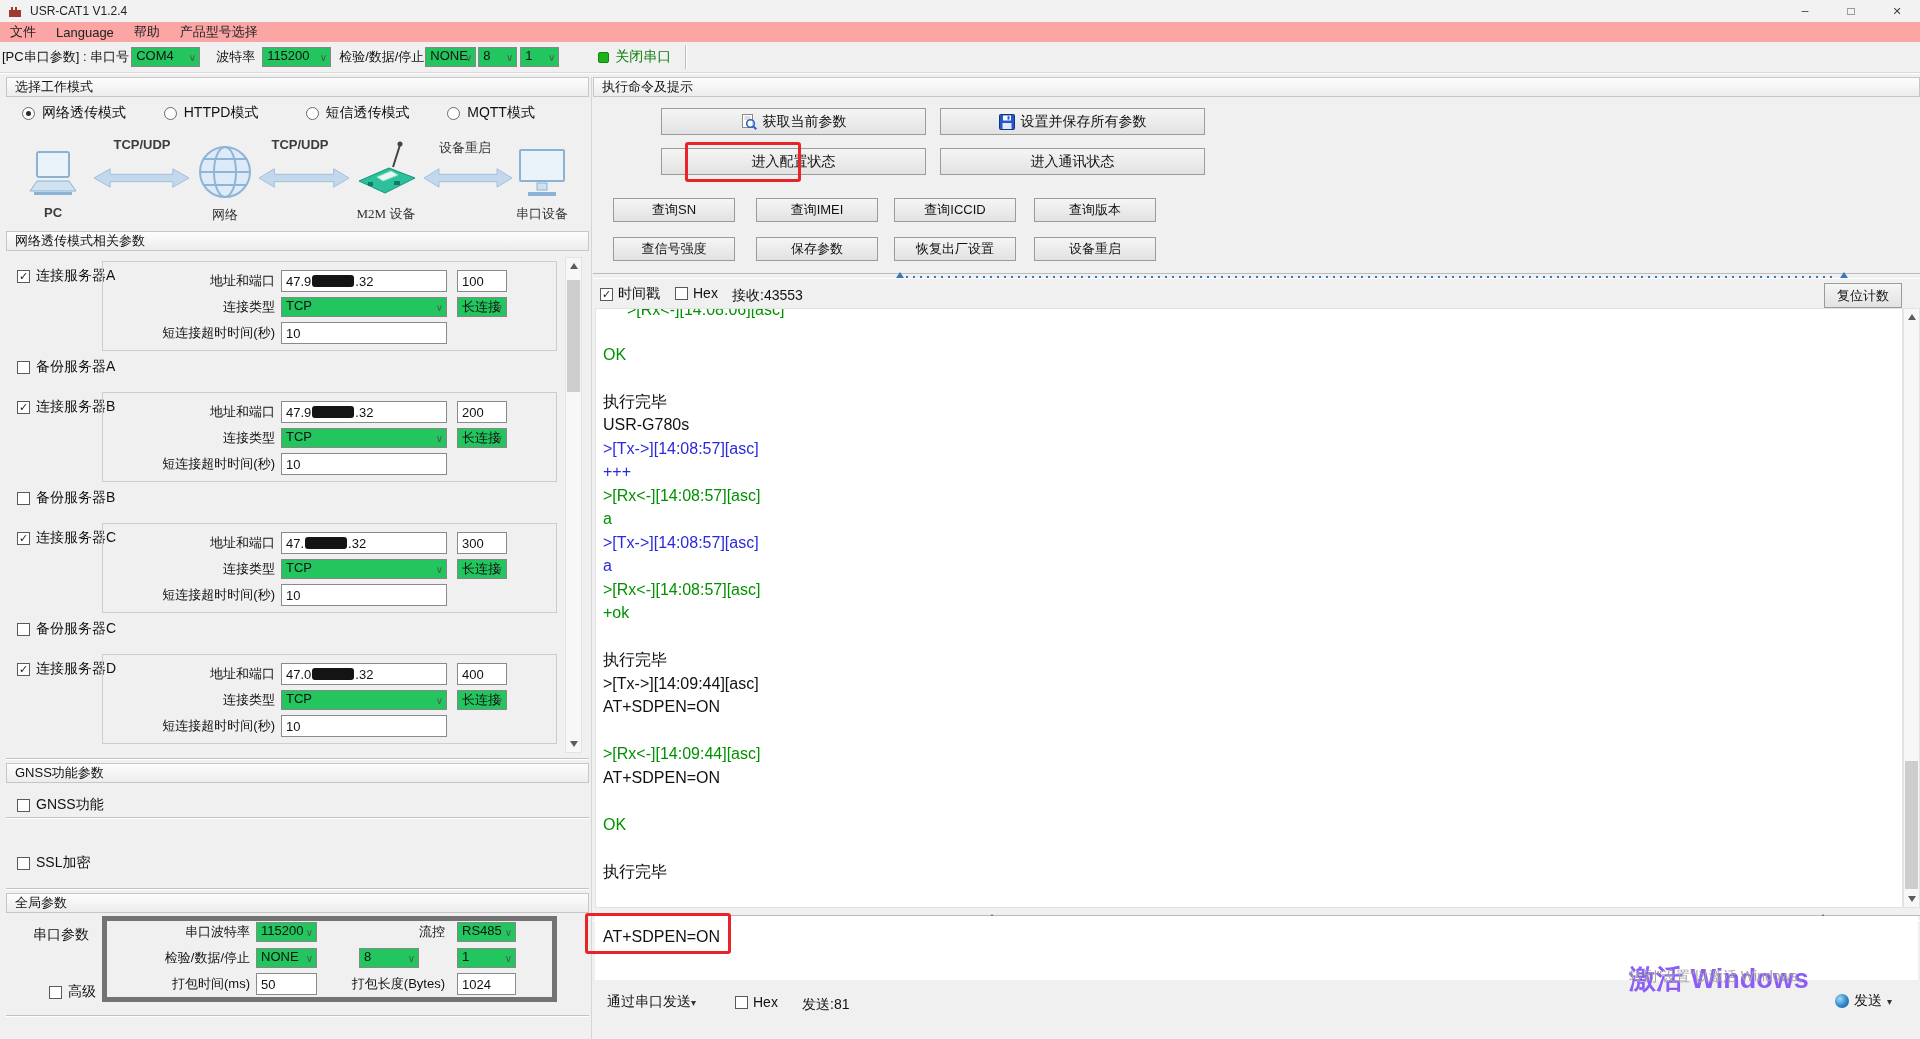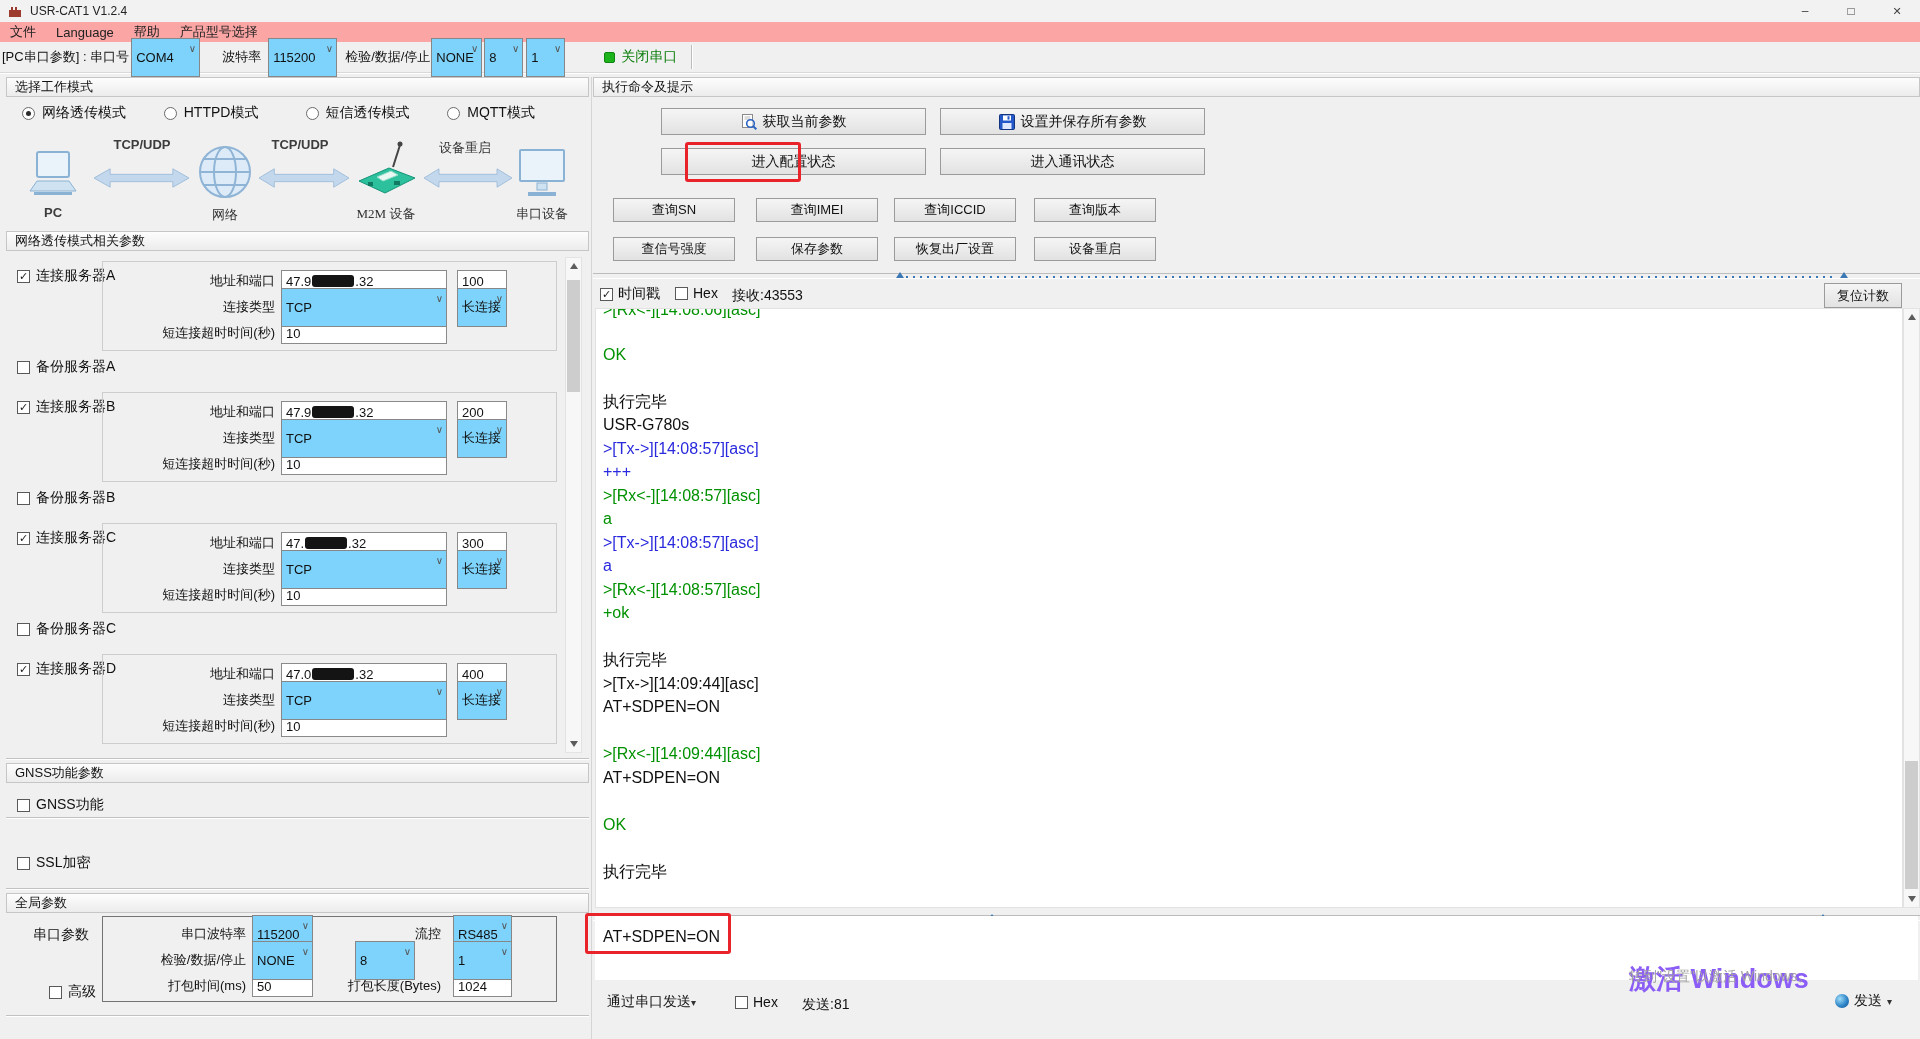--- a/index.html
+++ b/index.html
@@ -13,21 +13,21 @@
   .apptitle{margin-left:8px;font-size:12px;color:#222;}
   .appicon{width:14px;height:14px;margin-left:8px;}
   .wincontrols{position:absolute;right:0;top:0;height:22px;display:flex;}
   .winbtn{width:46px;height:22px;display:flex;align-items:center;justify-content:center;color:#444;font-size:12px;}
   .winbtn.close{font-size:11px;}
   .menubar{left:0;top:22px;width:1920px;height:20px;display:flex;align-items:center;background:#fca5a5;}
   .menuitem{padding:0 10px;font-size:13px;color:#222;}
   .toolbar{left:0;top:42px;width:1920px;height:31px;display:flex;align-items:center;
     border-bottom:1px solid #d9d9d9;box-shadow:0 1px 0 #ffffff;background:#f0f0f0;}
   .tlabel{font-size:13px;color:#111;}
-  .combo{position:relative;height:39px;background:#7dd3fc;border:1px solid #878787;display:flex;align-items:center;
+  .combo{position:relative;height:20px;background:#22c55e;border:1px solid #878787;display:flex;align-items:flex-start;
     padding:0 16px 0 4px;font-size:13px;overflow:hidden;white-space:nowrap;}
   .combo .chev{position:absolute;right:3px;top:4px;font-size:10px;color:#555;line-height:12px;}
   .portdot{width:11px;height:11px;background:#1db31d;border:1px solid #0f860f;border-radius:2px;}
   .closeport{color:#0b7d0b;font-size:14px;margin-left:6px;}
   .tsep{width:0;height:24px;border-left:1px solid #bdbdbd;border-right:1px solid #fff;margin-left:14px;}
 
   
   .groupheader{background:linear-gradient(#fdfdfd,#ececec);border:1px solid #c6c6c6;height:20px;line-height:18px;
     padding-left:8px;font-size:13px;color:#111;}
   .groove{height:2px;border-top:1px solid #c2c2c2;border-bottom:1px solid #ffffff;}
@@ -68,36 +68,36 @@
   .diag-label.serif{font-family:"Liberation Serif","DejaVu Serif",serif;}
   .server-item{height:131px;padding-top:8px;}
   .server-row{position:relative;height:90px;}
   .cb-connect{position:absolute;left:11px;top:6px;}
   .server-box{position:absolute;left:96px;top:0;width:455px;height:90px;border:1px solid #cdcdcd;padding-top:8px;}
   .frow{display:flex;height:22px;margin-bottom:4px;align-items:center;}
   .flabel{width:178px;text-align:right;padding-right:6px;font-size:13px;flex:none;}
   .w166{width:166px;flex:none;}
   .w50{width:50px;flex:none;margin-left:10px;}
   .cb-backup{margin:8px 0 0 11px;height:16px;}
-  .gfs{position:absolute;left:96px;top:839px;width:455px;height:86px;border:1px solid #737373;padding-top:6px;}
+  .gfs{position:absolute;left:96px;top:839px;width:455px;height:86px;border:5px solid #737373;}
   .glabel1{width:149px;text-align:right;padding-right:6px;font-size:13px;flex:none;}
   .glabel2{width:134px;text-align:right;padding-right:6px;margin-right:6px;font-size:13px;flex:none;}
   .w61{width:61px;flex:none;}
   .w59{width:59px;flex:none;}
 
   
   .rpanel{left:593px;top:77px;width:1327px;height:962px;}
   .bw{position:absolute;width:265px;height:27px;margin-left:48px;}
   .bs{position:absolute;width:122px;height:24px;}
   .btnicon{width:16px;height:16px;margin-right:6px;flex:none;}
   .loghdr-cb{position:absolute;display:flex;align-items:center;gap:5px;font-size:14px;}
   .logwhite{position:absolute;left:2px;top:231px;width:1308px;height:600px;background:#fff;border:1px solid #e2e2e2;
     overflow:hidden;padding-left:7px;}
   .logline{height:23.5px;line-height:23.5px;font-size:16px;white-space:pre;color:#111;}
-  .logline.clipped{height:10px;overflow:hidden;position:relative;}
+  .logline.clipped{height:10px;overflow:hidden;position:relative;margin-left:24px;}
   .logline.clipped span{position:absolute;bottom:-2px;left:0;}
   .c-green{color:#009100;}
   .c-blue{color:#2929dd;}
   .c-black{color:#111;}
   .sendwhite{position:absolute;left:2px;top:839px;width:1323px;height:64px;background:#fff;}
   .sendtext{position:absolute;left:8px;top:12px;font-size:16px;color:#111;}
   .bottombar{position:absolute;left:0;top:903px;width:1327px;height:59px;background:#f0f0f0;}
   .sendvia{position:absolute;left:6px;top:9px;height:26px;display:flex;align-items:center;gap:0;padding:0 8px;font-size:14px;}
   .dd{font-size:10px;color:#333;}
   .watermark1{position:absolute;left:1036px;top:884px;font-size:27px;color:#8b5cf6;font-weight:700;}
@@ -128,21 +128,21 @@
       <span class="menuitem">帮助</span>
       <span class="menuitem">产品型号选择</span>
     </div>
 
   <div class="abs toolbar">
     <span class="tlabel" style="margin-left:2px">[PC串口参数] : 串口号</span>
     <div class="combo" style="width:69px;margin-left:2px">
       <span>COM4</span>
         <span class="chev">∨</span>
     </div>
-    <span class="tlabel" style="margin-left:22px">波特率</span>
+    <span class="tlabel" style="margin-left:16px">波特率</span>
     <div class="combo" style="width:69px;margin-left:7px">
       <span>115200</span>
         <span class="chev">∨</span>
     </div>
     <span class="tlabel" style="margin-left:8px">检验/数据/停止</span>
     <div class="combo" style="width:51px;margin-left:1px">
       <span>NONE</span>
         <span class="chev">∨</span>
     </div>
     <div class="combo" style="width:39px;margin-left:2px">

